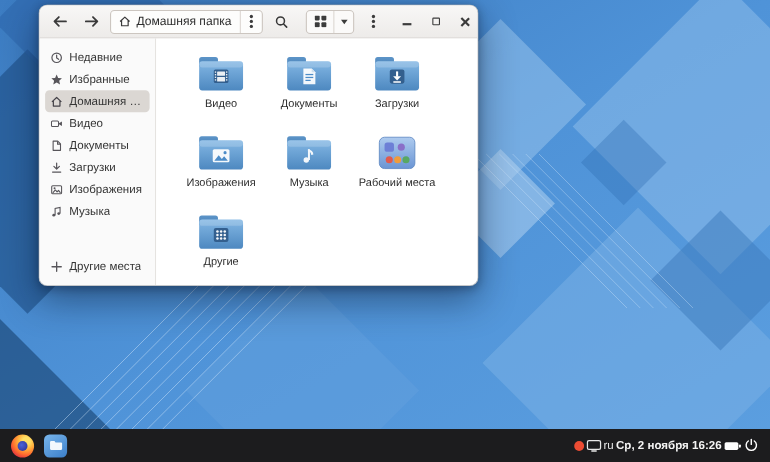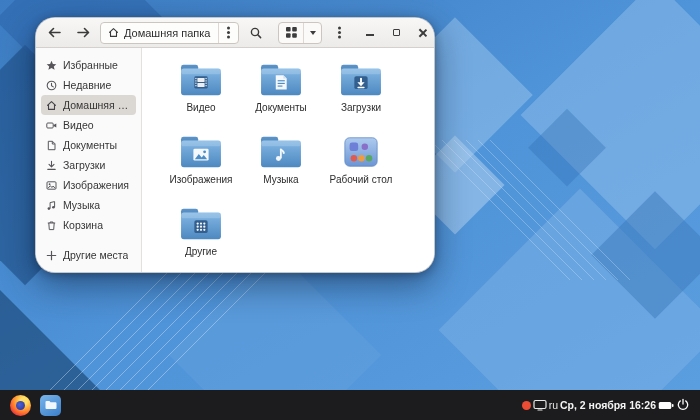--- a/index.html
+++ b/index.html
@@ -4,22 +4,22 @@
 <style>
   * { box-sizing: border-box; margin: 0; padding: 0; }
   html,body { width:700px; height:420px; overflow:hidden; }
   body { font-family: "Liberation Sans", sans-serif; }
 
   .desktop { position:relative; width:700px; height:420px; overflow:hidden; background:#4a90d8; }
   .wallpaper { position:absolute; inset:0; width:100%; height:100%; display:block; }
 
   
   .window {
-    position:absolute; left:35px; top:17px; width:400px; height:256px;
-    background:#fff; border-radius:20px; overflow:hidden;
+    position:absolute; left:35px; top:4px; width:400px; height:256px;
+    background:#fff; border-radius:8px; overflow:hidden;
     border:1px solid rgba(20,30,45,.25);
     box-shadow:0 12px 34px rgba(5,15,35,.45), 0 2px 8px rgba(5,15,35,.3);
   }
   .headerbar {
     height:30px; background:linear-gradient(#f8f7f6,#edebe9);
     border-bottom:1px solid #d4d0cc;
     display:flex; align-items:center; padding:0 6px; gap:5px;
   }
   .tb-btn {
     width:24px; height:22px; border:none; background:transparent; border-radius:4px;
@@ -218,31 +218,31 @@
           </button>
       </div>
     </div>
 
     <div class="win-body">
 
       <div class="sidebar">
 
         <div class="side-item">
           <svg width="11" height="11" viewBox="0 0 11 11">
-              <polygon points="5.5,0.8 6.9,3.9 10.3,4.2 7.8,6.4 8.6,9.8 5.5,8 2.4,9.8 3.2,6.4 0.7,4.2 4.1,3.9" fill="#57555a"></polygon>
-            </svg>
-          <span class="side-label">Избранные</span>
-        </div>
-
-        <div class="side-item">
-          <svg width="11" height="11" viewBox="0 0 11 11">
               <circle cx="5.5" cy="5.5" r="4.3" stroke="#57555a" stroke-width="1.1" fill="none"></circle>
               <path d="M5.5 3.2 v2.5 l1.8 1.2" stroke="#57555a" stroke-width="1.1" fill="none" stroke-linecap="round"></path>
             </svg>
           <span class="side-label">Недавние</span>
+        </div>
+
+        <div class="side-item">
+          <svg width="11" height="11" viewBox="0 0 11 11">
+              <polygon points="5.5,0.8 6.9,3.9 10.3,4.2 7.8,6.4 8.6,9.8 5.5,8 2.4,9.8 3.2,6.4 0.7,4.2 4.1,3.9" fill="#57555a"></polygon>
+            </svg>
+          <span class="side-label">Избранные</span>
         </div>
 
         <div class="side-item selected">
           <svg width="11" height="11" viewBox="0 0 11 11">
               <path d="M1.2 5.6 L5.5 1.6 L9.8 5.6 M2.5 4.7 V9.4 H8.5 V4.7" stroke="#454349" stroke-width="1.1" fill="none" stroke-linejoin="round"></path>
             </svg>
           <span class="side-label">Домашняя папка</span>
         </div>
 
         <div class="side-item">
@@ -279,26 +279,20 @@
 
         <div class="side-item">
           <svg width="11" height="11" viewBox="0 0 11 11">
               <path d="M4.1 8.6 V2.6 L8.6 1.6 V7.2" stroke="#57555a" stroke-width="1" fill="none"></path>
               <circle cx="2.9" cy="8.6" r="1.3" fill="#57555a"></circle>
               <circle cx="7.4" cy="7.2" r="1.3" fill="#57555a"></circle>
             </svg>
           <span class="side-label">Музыка</span>
         </div>
 
-        <div class="side-item">
-          <svg width="11" height="11" viewBox="0 0 11 11">
-              <path d="M1.8 3 H9.2 M4.1 3 V2 H6.9 V3 M2.8 3 L3.3 9.6 H7.7 L8.2 3" stroke="#57555a" stroke-width="1" fill="none" stroke-linejoin="round"></path>
-            </svg>
-          <span class="side-label">Корзина</span>
-        </div>
 
         <div class="side-item side-other">
           <svg width="11" height="11" viewBox="0 0 11 11">
               <path d="M5.5 1.3 V9.7 M1.3 5.5 H9.7" stroke="#57555a" stroke-width="1.2" fill="none" stroke-linecap="round"></path>
             </svg>
           <span class="side-label">Другие места</span>
         </div>
       </div>
 
       <div class="content">
@@ -398,21 +392,21 @@
             <div class="file-icon">
               <svg viewBox="0 0 48 40" width="46" height="38">
                   <rect x="7" y="5" width="34" height="30" rx="5" fill="url(#deskgrad)" stroke="#5d87c2" stroke-width="0.8"></rect>
                   <rect x="12" y="10" width="9" height="9" rx="2.5" fill="#6d7fd6"></rect>
                   <circle cx="28" cy="14.5" r="3.4" fill="#8a6fc8"></circle>
                   <circle cx="16.5" cy="26.5" r="3.4" fill="#e05a4e"></circle>
                   <circle cx="24.5" cy="26.5" r="3.4" fill="#f09c3c"></circle>
                   <circle cx="32.5" cy="26.5" r="3.4" fill="#58a862"></circle>
                 </svg>
             </div>
-            <span class="file-label">Рабочий стол</span>
+            <span class="file-label">Рабочий места</span>
           </div>
 
           <div class="file">
             <div class="file-icon">
               <svg viewBox="0 0 48 40" width="46" height="38">
                   <rect x="3" y="4" width="18" height="10" rx="2.5" fill="url(#foldtab)"></rect>
                   <rect x="3" y="8" width="42" height="28" rx="3" fill="url(#foldbody)"></rect>
                   <rect x="3" y="8" width="42" height="6" rx="3" fill="#ffffff" opacity="0.18"></rect>
                   <rect x="17" y="16" width="14" height="13.5" rx="2" fill="#335f8e"></rect>
                   <g fill="#ffffff" opacity="0.95">

